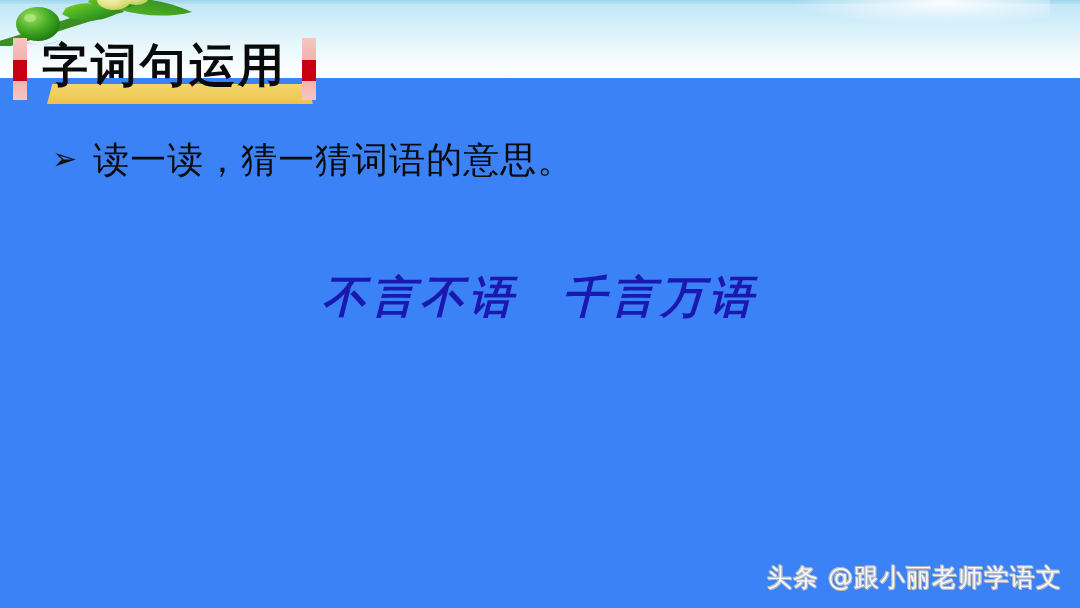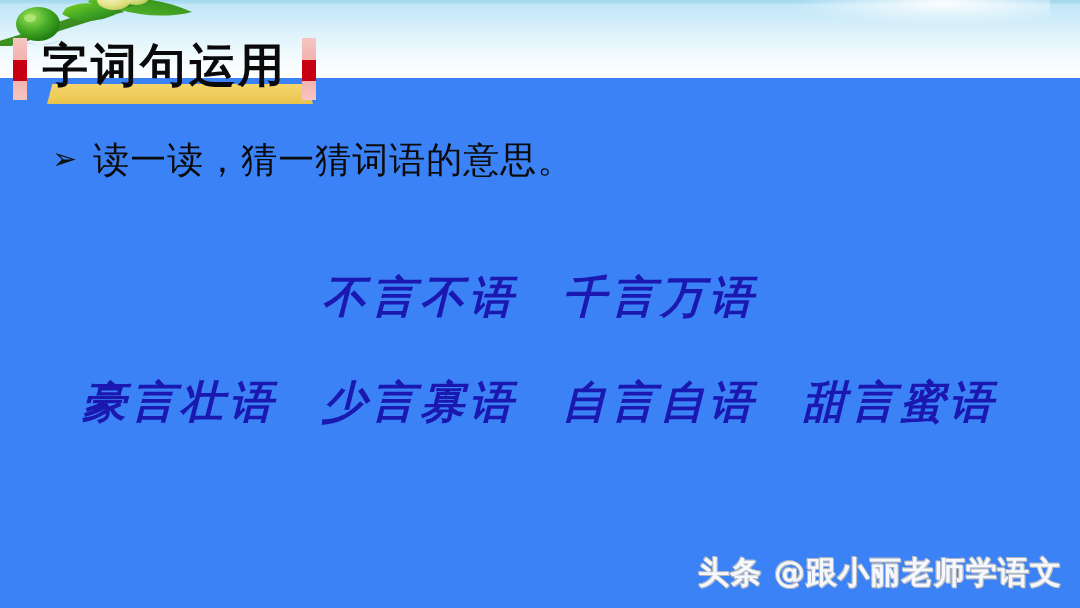--- a/index.html
+++ b/index.html
@@ -157,22 +157,22 @@
     margin: 0 22px;
     white-space: nowrap;
   }
 
   
   #watermark {
     position: absolute;
     right: 18px;
     bottom: 14px;
     font-family: "DejaVu Sans", "Liberation Sans", sans-serif;
-    font-size: 31px;
-    font-weight: bold;
+    font-size: 25px;
+    font-weight: normal;
     color: #ffffff;
     letter-spacing: 1px;
     white-space: nowrap;
     text-shadow:
        -1px 0 #b9b9b9, 0 -1px #b9b9b9, 1px 0 #b9b9b9, 0 1px #b9b9b9,
        1px 1px #c9c9c9, -1px -1px #c9c9c9;
     opacity: 0.95;
   }
 </style>
 </head>
@@ -236,23 +236,17 @@
   <div id="instruction-row">
     <span id="instruction-bullet">➢</span>
     <span id="instruction-text">读一读，猜一猜词语的意思。</span>
   </div>
 
   <div id="idiom-area">
     <div class="idiom-row">
       <span class="idiom">不言不语</span>
       <span class="idiom">千言万语</span>
     </div>
-    <div class="idiom-row">
-      <span class="idiom">豪言壮语</span>
-      <span class="idiom">少言寡语</span>
-      <span class="idiom">自言自语</span>
-      <span class="idiom">甜言蜜语</span>
-    </div>
   </div>
 
   <div id="watermark">头条 @跟小丽老师学语文</div>
 
 </div>
 
 </body></html>

